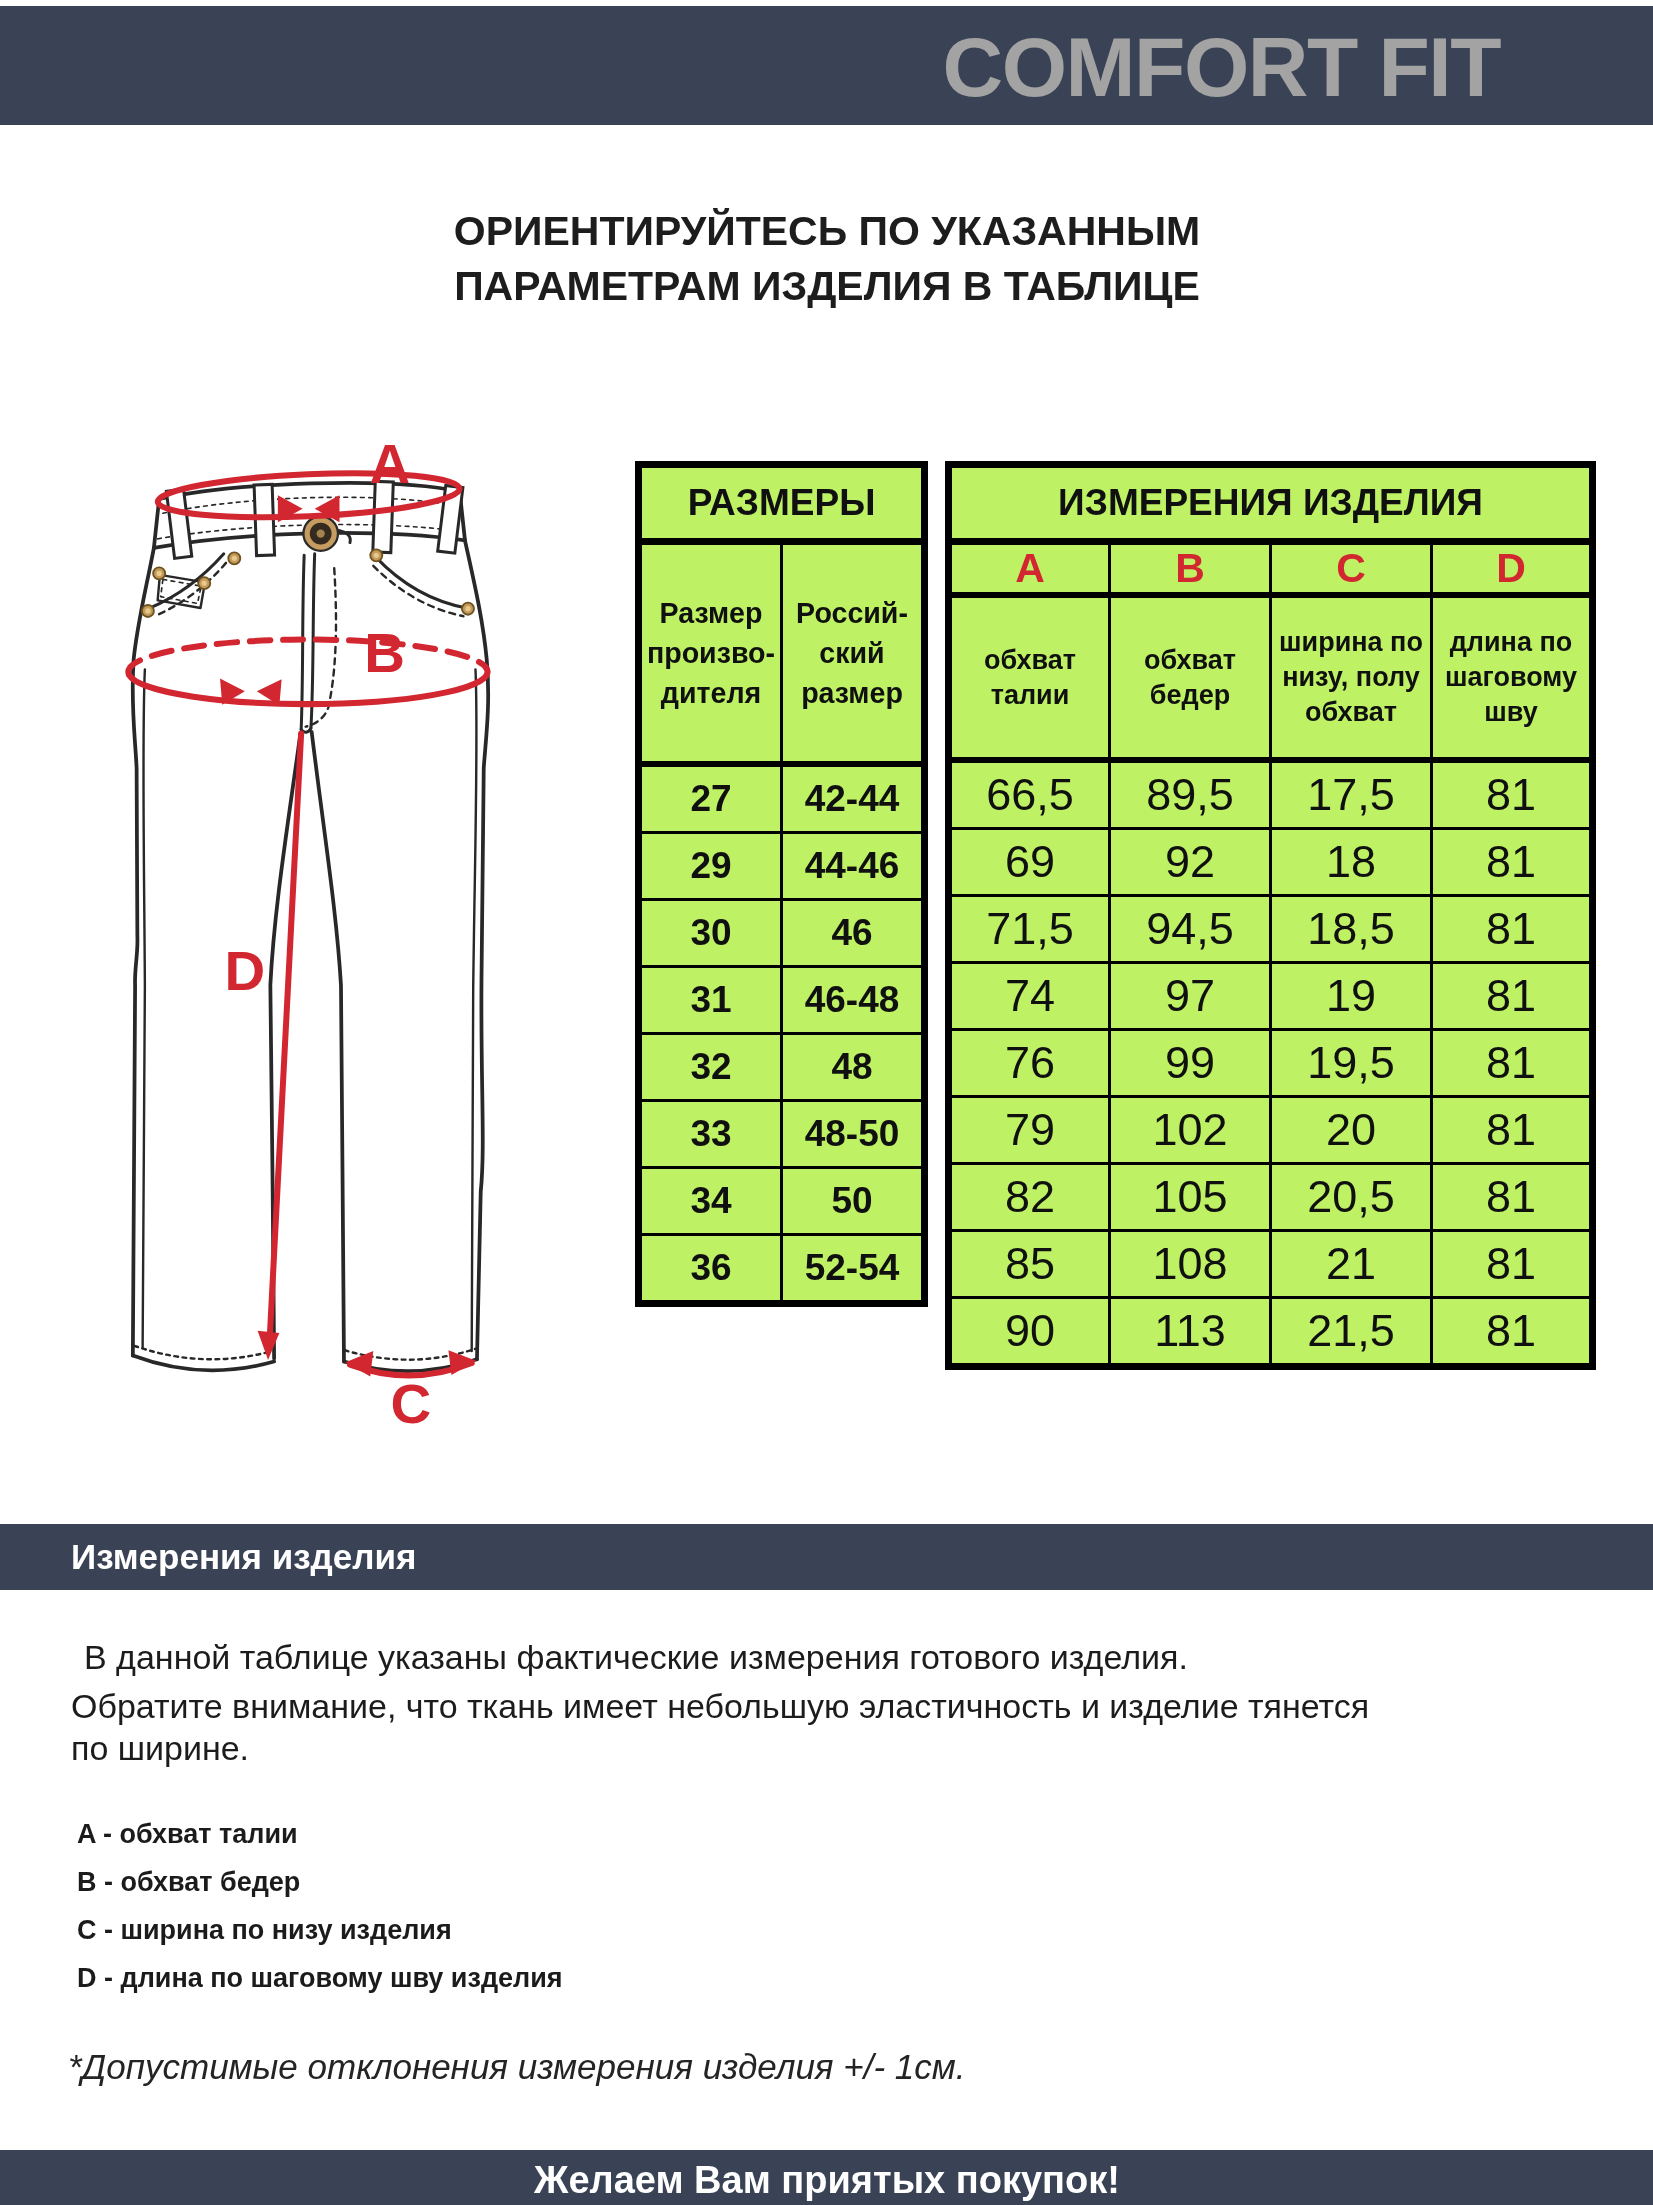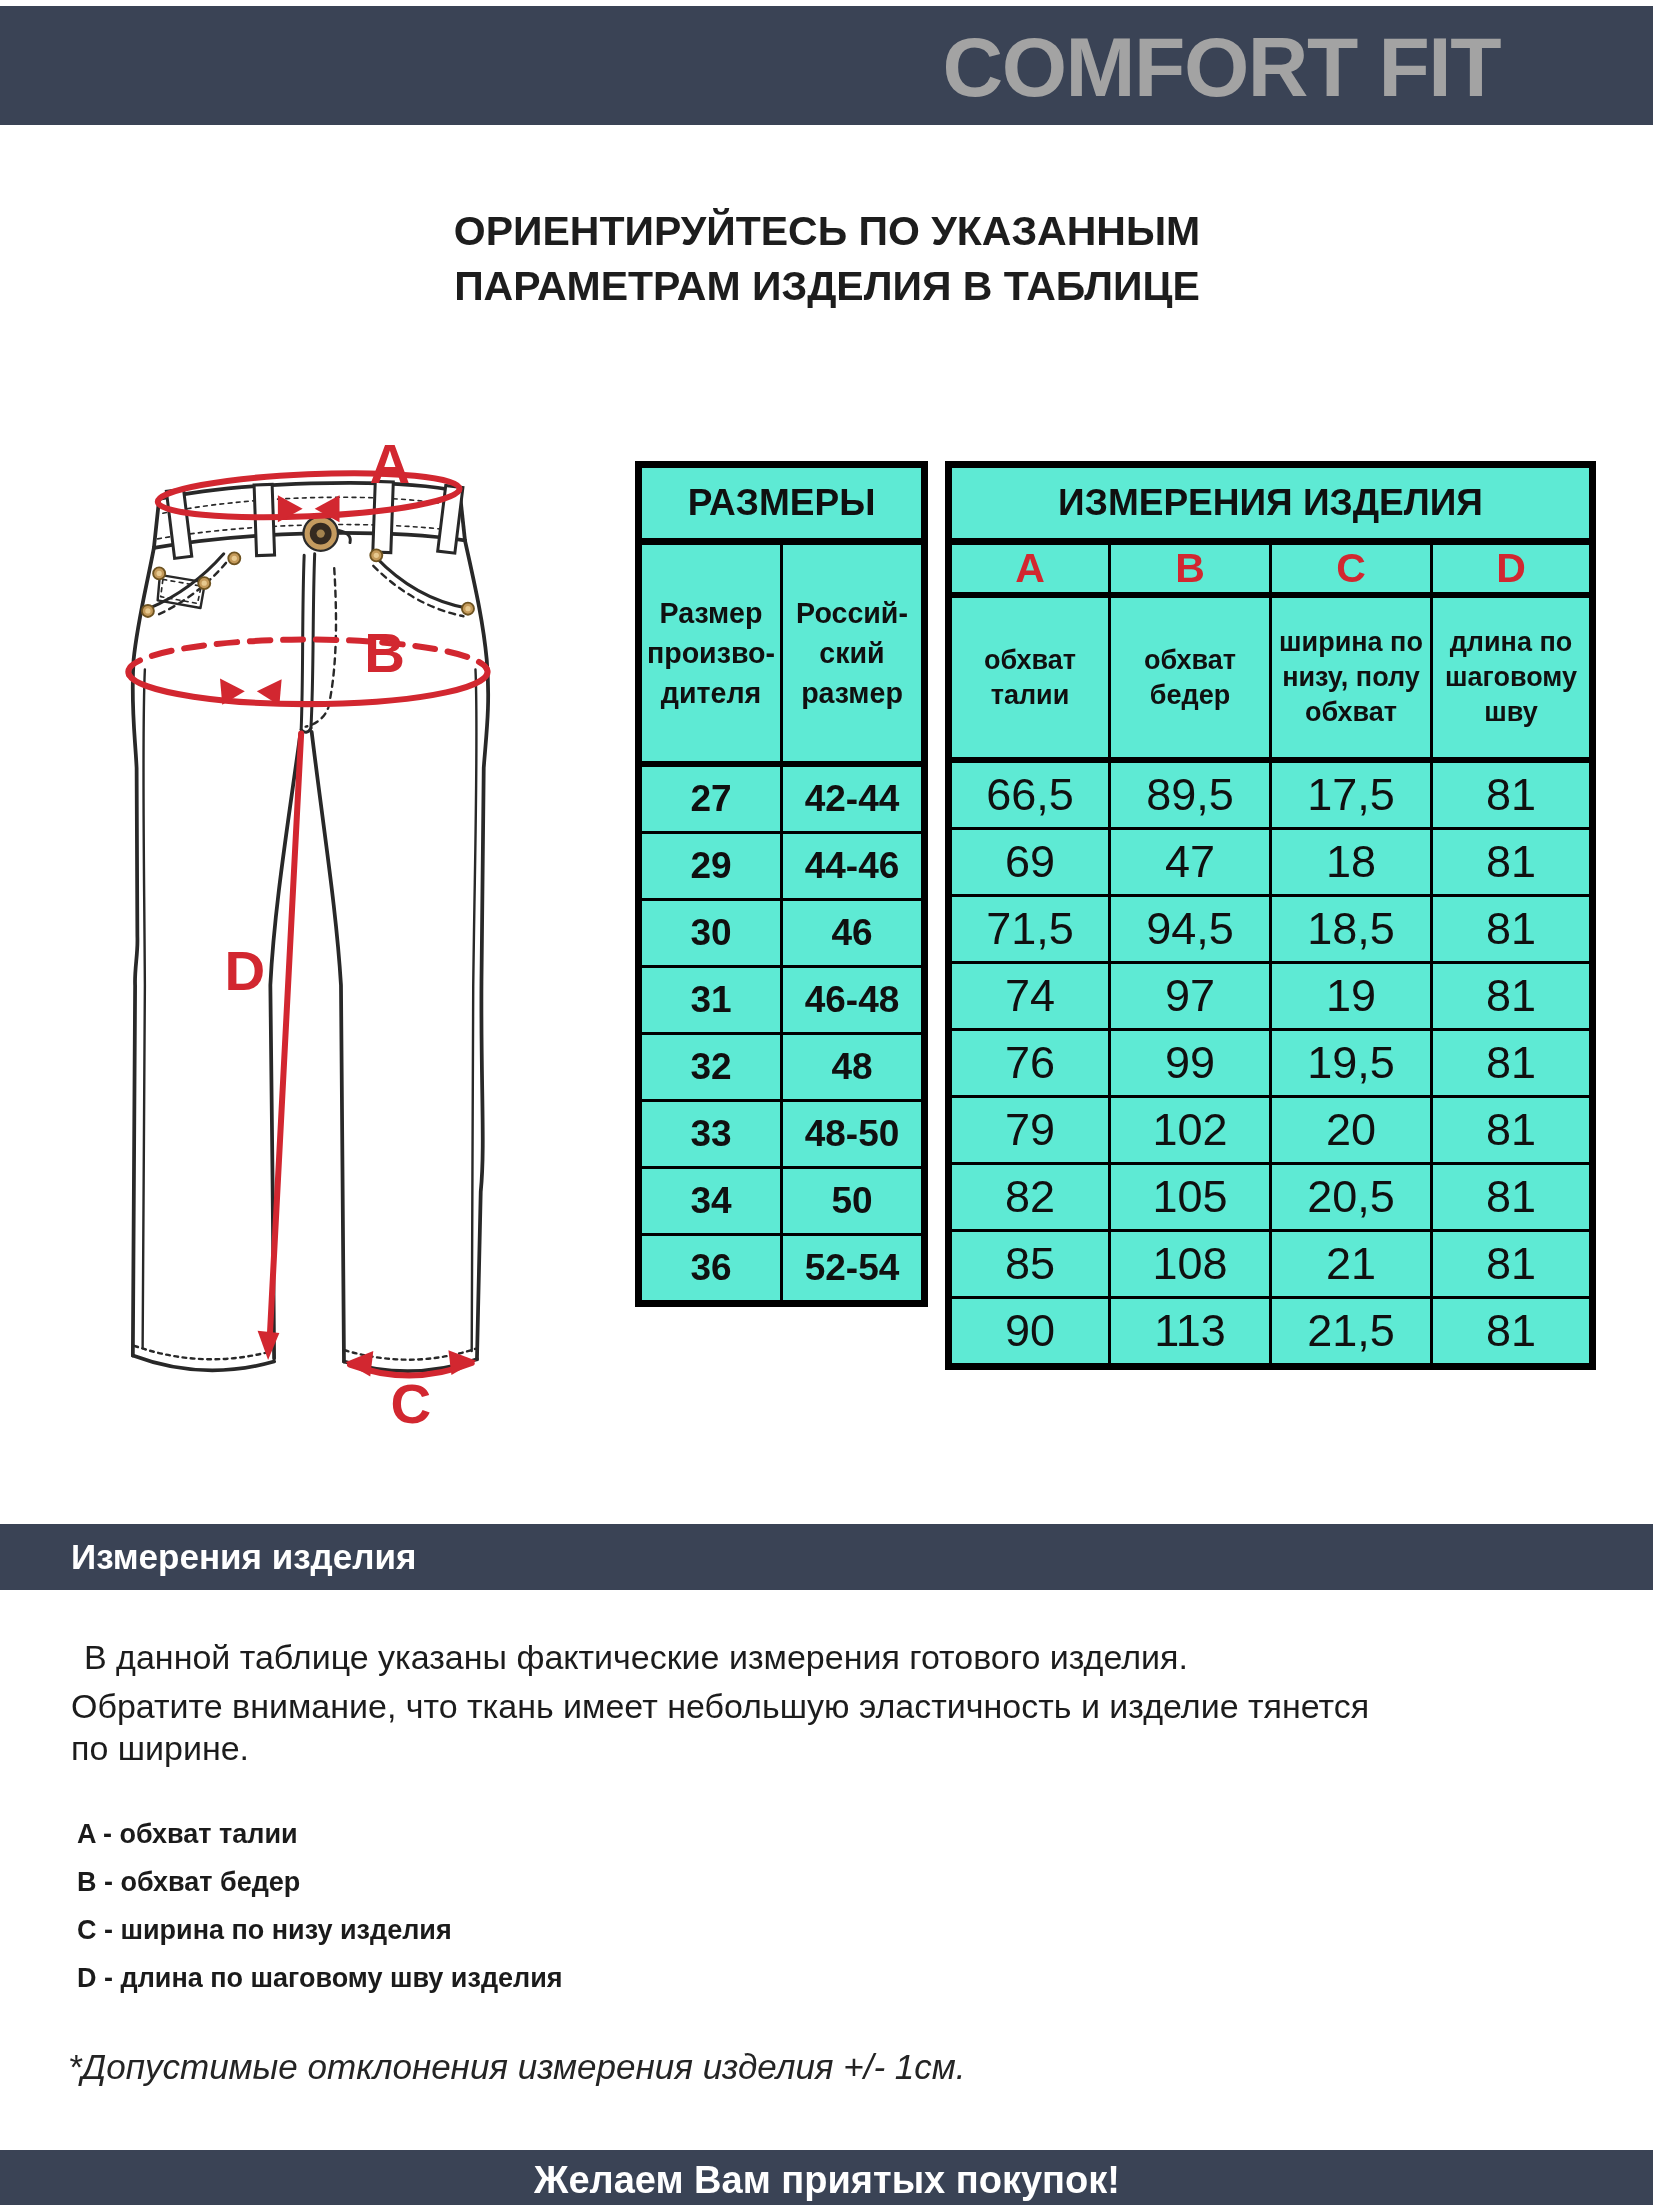--- a/index.html
+++ b/index.html
@@ -30,21 +30,21 @@
   .rivet-o{fill:#c49a5a; stroke:#6e5320; stroke-width:2.5px;}
   .rivet-i{fill:#e7c98f; stroke:none;}
   .red-s{stroke:var(--red,#d22730); fill:none; stroke-width:8px; stroke-linecap:round;}
   .red-dash{stroke-dasharray:27 17;}
   .red-f{fill:var(--red,#d22730); stroke:none;}
   .red-label{fill:var(--red,#d22730); font-family:"Liberation Sans", sans-serif;
     font-weight:bold; font-size:75px; text-anchor:middle;}
   
   .tbl{
     position:absolute; border-collapse:collapse; table-layout:fixed;
-    background:#5eead4; text-align:center; color:#101010;
+    background:#bef264; text-align:center; color:#101010;
     border:7.5px solid #000;
   }
   .tbl-left{left:635px; top:461px; width:293px;}
   .tbl-right{left:945px; top:461px; width:651px;}
   .tbl th,.tbl td{border:3.8px solid #000; vertical-align:middle; padding:0;}
   .main-h{height:70px; font-size:37px; font-weight:bold; border-bottom:7.5px solid #000 !important;}
   .letters td{height:39px; font-size:41px; font-weight:bold; color:var(--red,#d22730);
     border-bottom:6.8px solid #000;}
   .subhead td{font-size:27px; font-weight:bold; line-height:35px; white-space:pre-line;
     border-bottom:6.8px solid #000;}
@@ -260,21 +260,21 @@
     </tbody>
     <tbody class="data" id="right-rows">
         <tr>
           <td>66,5</td>
           <td>89,5</td>
           <td>17,5</td>
           <td>81</td>
         </tr>
         <tr>
           <td>69</td>
-          <td>47</td>
+          <td>92</td>
           <td>18</td>
           <td>81</td>
         </tr>
         <tr>
           <td>71,5</td>
           <td>94,5</td>
           <td>18,5</td>
           <td>81</td>
         </tr>
         <tr>

